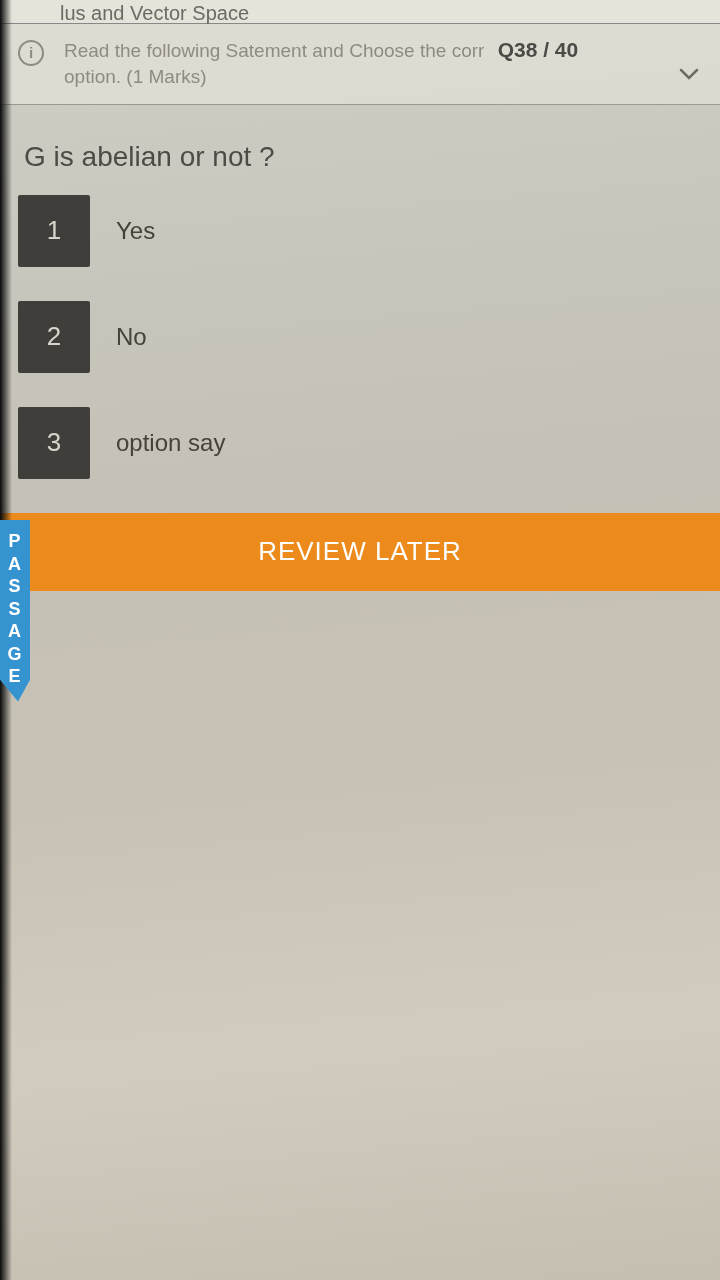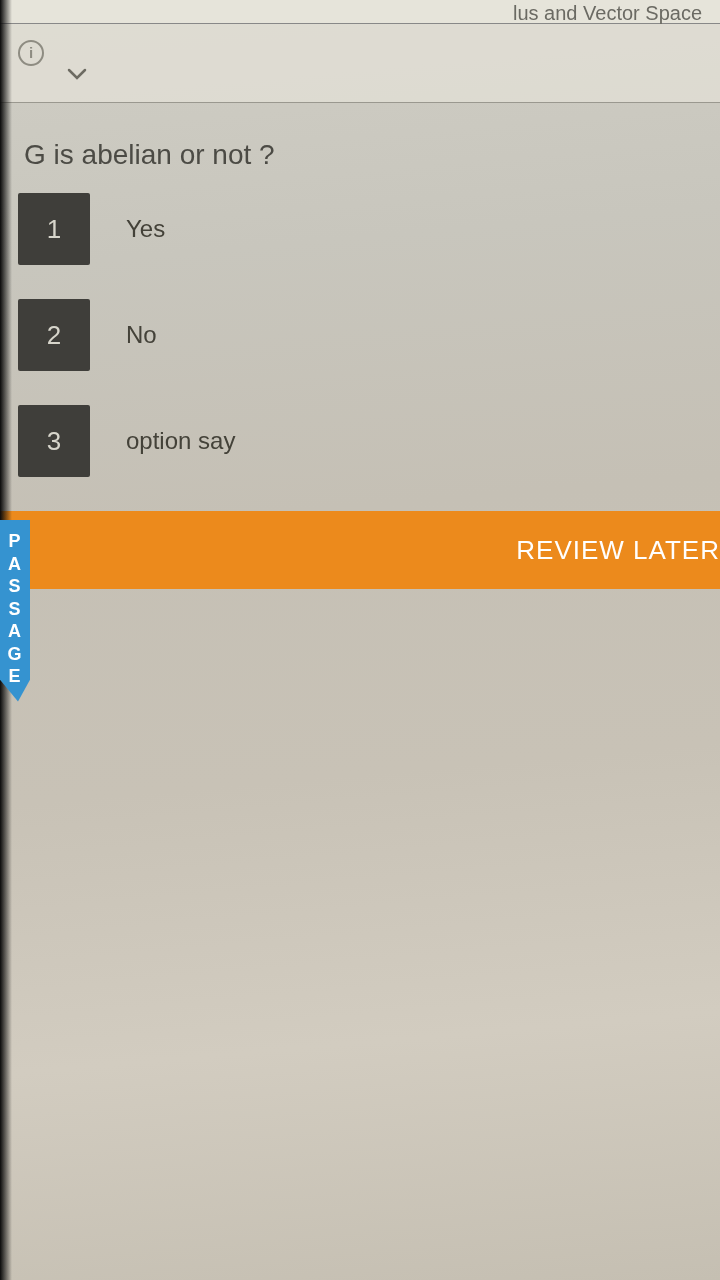--- a/index.html
+++ b/index.html
@@ -14,21 +14,20 @@
     .topbar {
       height: 24px;
       background: #e6e4da;
       border-bottom: 1px solid #888;
       padding: 2px 18px 0 60px;
     }
     .topbar .title {
       font-size: 20px;
       color: #6b6a63;
       font-weight: 500;
-      text-align: right;
     }
     .instruction-row {
       display: flex;
       align-items: flex-start;
       padding: 12px 18px 14px 18px;
       border-bottom: 1px solid #9a988f;
       background: rgba(230,228,218,0.65);
     }
     .info-icon {
       width: 26px; height: 26px;
@@ -81,21 +80,21 @@
       font-size: 26px;
       display: flex;
       align-items: center;
       justify-content: center;
       margin-left: 18px;
       border-radius: 2px;
     }
     .option-label {
       font-size: 24px;
       color: #444239;
-      margin-left: 36px;
+      margin-left: 26px;
     }
     .side-tab {
       position: absolute;
       left: 0;
       top: 520px;
       width: 30px;
       background: #3593d0;
       color: #fff;
       font-size: 18px;
       font-weight: 600;
@@ -106,21 +105,21 @@
       letter-spacing: 1px;
       line-height: 1.25;
     }
     .side-tab span { display: block; }
     .review-bar {
       margin-top: 0;
       height: 78px;
       background: #ec8a1c;
       display: flex;
       align-items: center;
-      justify-content: flex-end;
+      justify-content: center;
       color: #fff;
       font-size: 26px;
       font-weight: 500;
       letter-spacing: 1px;
     }
     .phone-edge-left {
       position: absolute;
       left: 0; top: 0; bottom: 0;
       width: 12px;
       background: linear-gradient(to right, #0a0a0a, rgba(0,0,0,0));
@@ -131,20 +130,25 @@
 <body>
 
 <div class="phone-edge-left"></div>
 
 <div class="topbar">
   <div class="title">lus and Vector Space</div>
 </div>
 
 <div class="instruction-row">
   <div class="info-icon">i</div>
+  <div class="instruction-text">
+    <span>Read the following Satement and Choose the corr</span>
+    <span class="qnum">Q38 / 40</span><br>
+    <span>option. (1 Marks)</span>
+  </div>
   <div class="chevron">
     <svg width="20" height="14" viewBox="0 0 20 14">
         <path d="M2 2 L10 10 L18 2" stroke="#6d6b62" stroke-width="2.5" fill="none" stroke-linecap="round"></path>
       </svg>
   </div>
 </div>
 
 <div class="question">G is abelian or not ?</div>
 
 <div class="options">

